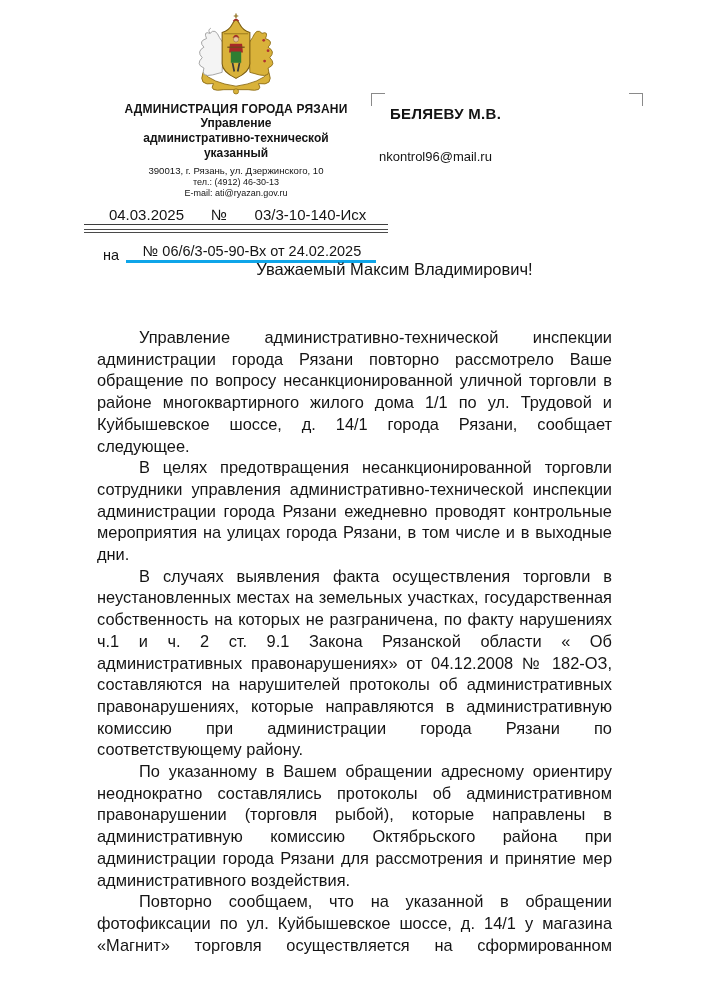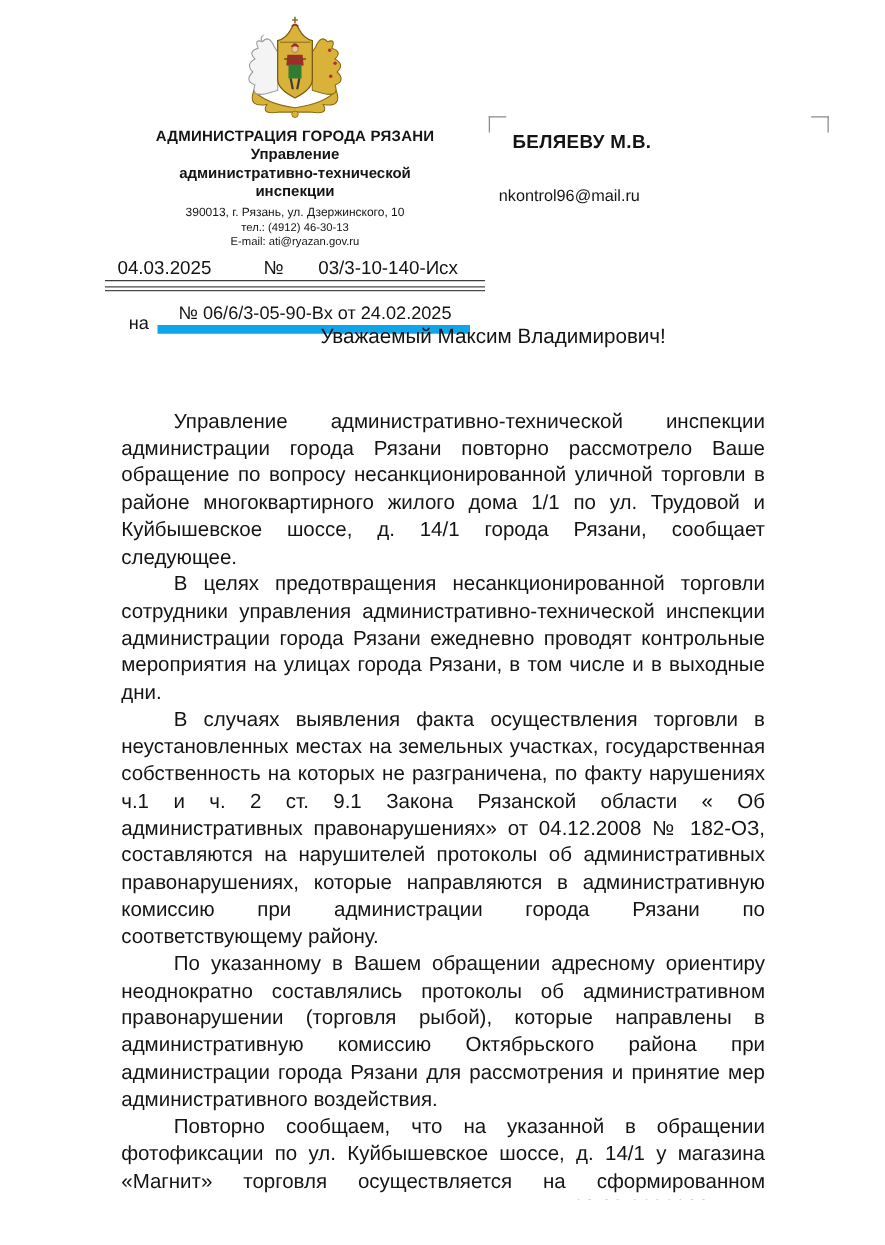--- a/index.html
+++ b/index.html
@@ -15,31 +15,31 @@
   .arms { display:block; width:104px; height:86px; margin:0 auto 4px auto; }
   .org-name { font-weight:bold; font-size:12px; letter-spacing:.2px; }
   .dept-line { font-weight:bold; font-size:12px; line-height:15px; }
   .addr-line { font-size:9.6px; line-height:12px; margin-top:4px; }
   .small-line { font-size:9px; line-height:11px; }
 
   .req-row {
     display:flex; align-items:flex-end; margin-top:7px; padding:0 6px 1px 10px;
     font-size:15px; border-bottom:1px solid #3d3d3d;
   }
-  .req-date { flex:1.1; text-align:left; }
+  .req-date { flex:1.1; text-align:center; }
   .req-no-sign { width:40px; text-align:center; }
   .req-number { flex:1.5; text-align:center; }
   .double-rule { margin-top:4px; height:4px; border-top:1px solid #4a4a4a; border-bottom:1px solid #4a4a4a; }
 
   .ref-row { display:flex; align-items:flex-end; margin-top:10px; padding-left:12px; font-size:14.5px; text-align:center; }
   .ref-prefix { width:30px; }
-  .ref-number { width:250px; border-bottom:7px solid #0ea5e9; padding:0 4px 1px 6px; }
+  .ref-number { width:250px; border-bottom:3px solid #0ea5e9; padding:0 4px 1px 6px; }
 
   
-  .addressee { position:absolute; left:399px; top:96px; width:263px; }
+  .addressee { position:absolute; left:379px; top:96px; width:263px; }
   .corner { position:absolute; width:14px; height:13px; }
   .corner-tl { left:-8px; top:-3px; border-left:1px solid #8a8a8a; border-top:1px solid #8a8a8a; }
   .corner-tr { right:-1px; top:-3px; border-right:1px solid #8a8a8a; border-top:1px solid #8a8a8a; }
   .addressee-name { font-weight:bold; font-size:15px; padding-left:11px; padding-top:9px; letter-spacing:.3px; }
   .addressee-email { font-size:13px; margin-top:27px; }
 
   
   .salutation {
     position:absolute; left:97px; top:260px; width:515px;
     padding-left:80px; text-align:center; font-size:16.5px;
@@ -80,21 +80,21 @@
       <circle cx="60" cy="30" r="3" fill="#e8c49a" stroke="#7a4a20" stroke-width="0.5"></circle>
       <path d="M53,35 L67,35 L68,45 L52,45 Z" fill="#a62828"></path>
       <path d="M50,39 L70,39" stroke="#6a4a1a" stroke-width="1.4"></path>
       <path d="M54,44 L66,44 L66,57 L54,57 Z" fill="#2e7d32"></path>
       <path d="M56,57 L58,67 M64,57 L62,67" stroke="#3a3a3a" stroke-width="2"></path>
     </svg>
 
     <div class="org-name">АДМИНИСТРАЦИЯ ГОРОДА РЯЗАНИ</div>
     <div class="dept-line">Управление</div>
     <div class="dept-line">административно-технической</div>
-    <div class="dept-line">инспекции</div>
+    <div class="dept-line">указанный</div>
     <div class="addr-line">390013, г. Рязань, ул. Дзержинского, 10</div>
     <div class="small-line">тел.: (4912)  46-30-13</div>
     <div class="small-line">E-mail: ati@ryazan.gov.ru</div>
 
     <div class="req-row">
       <span class="req-date">04.03.2025</span>
       <span class="req-no-sign">№</span>
       <span class="req-number">03/3-10-140-Исх</span>
     </div>
     <div class="double-rule"></div>

